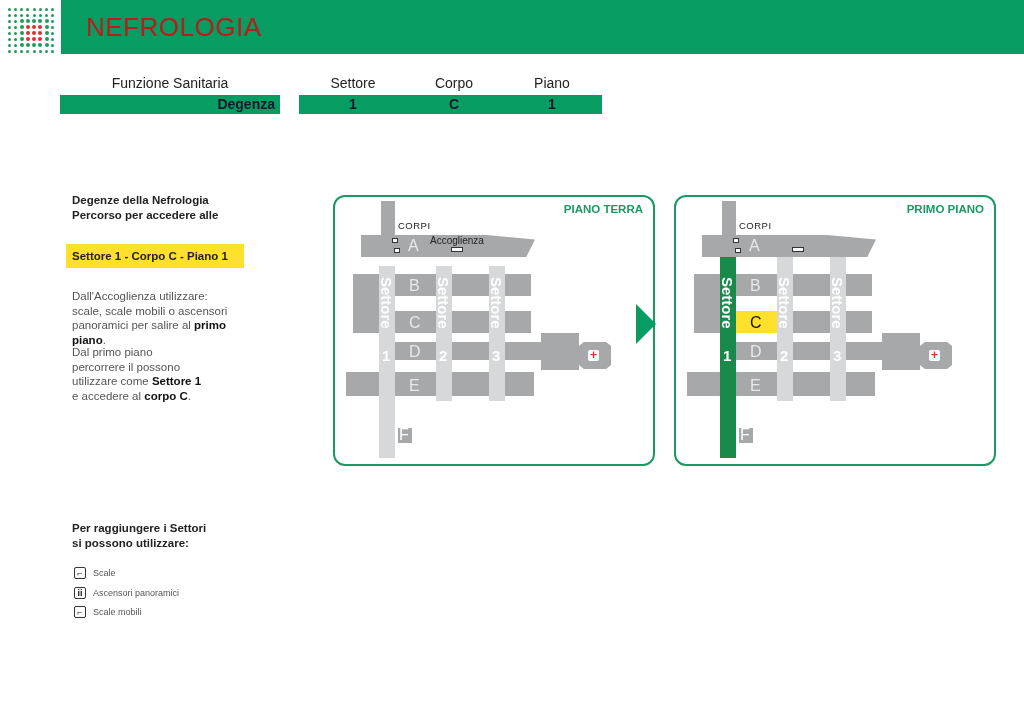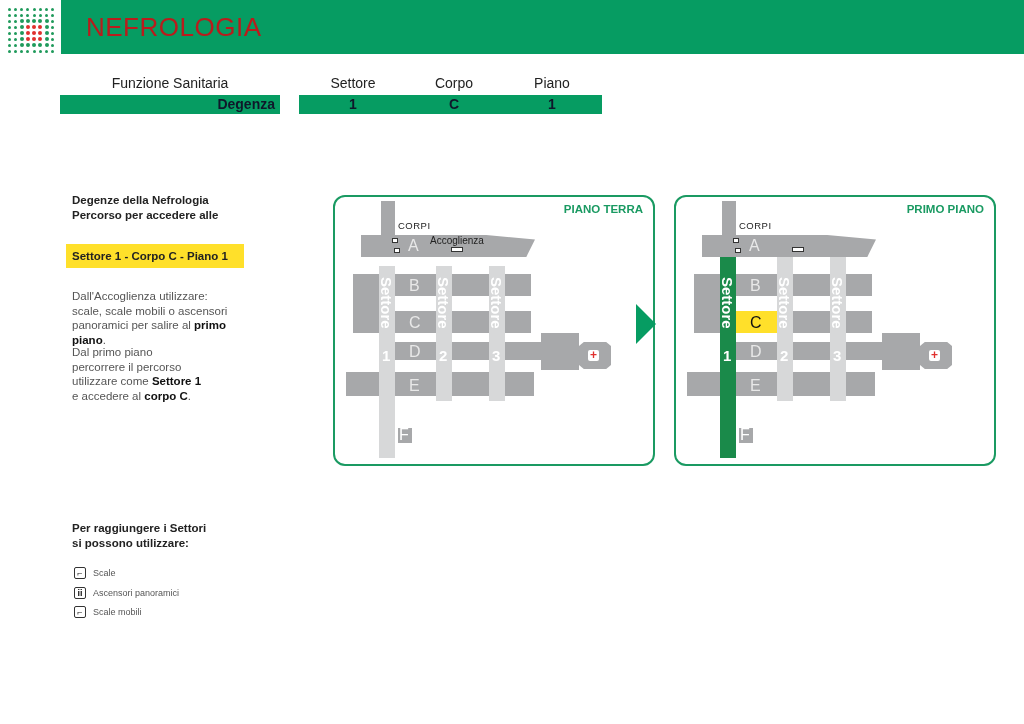--- a/index.html
+++ b/index.html
@@ -140,21 +140,21 @@
 
 <div class="abs para" style="top:289px;">
   <div>Dall'Accoglienza utilizzare:</div>
   <div>scale, scale mobili o ascensori</div>
   <div><span>panoramici per salire al </span><b>primo</b></div>
   <div><b>piano</b><span>.</span></div>
 </div>
 
 <div class="abs para" style="top:345px;">
   <div>Dal primo piano</div>
-  <div>percorrere il percorso</div>
+  <div>percorrere il possono</div>
   <div><span>utilizzare come </span><b>Settore 1</b></div>
   <div><span>e accedere al </span><b>corpo C</b><span>.</span></div>
 </div>
 
 <div class="abs legend-title">
   <div>Per raggiungere i Settori</div>
   <div>si possono utilizzare:</div>
 </div>
 <div class="abs legend-item" style="top:566px;">
   <span class="legend-icon">⌐</span>

